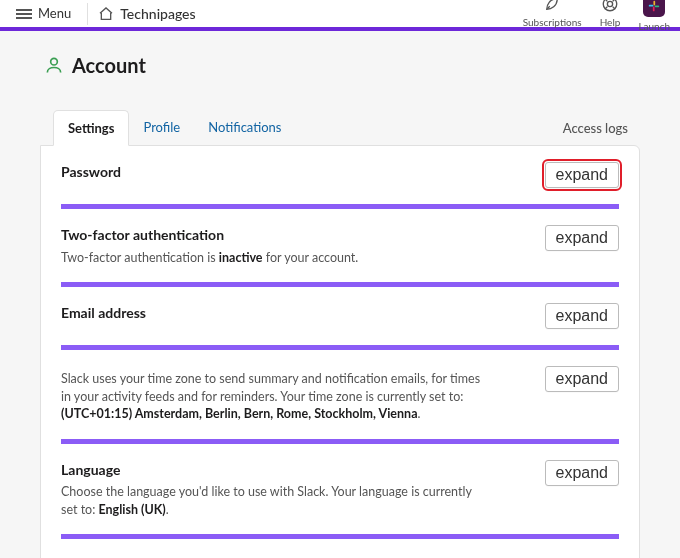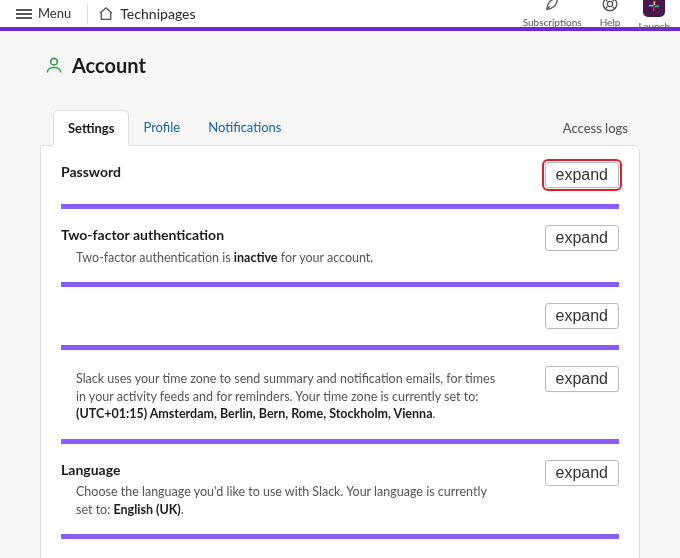--- a/index.html
+++ b/index.html
@@ -42,21 +42,21 @@
   .tabs { display:flex; }
   .tab { padding:8px 14px; font-size:13px; color:#1264a3; cursor:pointer;}
   .tab.active { background:#fff; border:1px solid #e0e0e0; border-bottom-color:#fff; border-radius:5px 5px 0 0; color:#1d1c1d; font-weight:700;}
   .access-logs { font-size:13px; color:#555; font-weight:500;}
 
   .panel { background:#fff; border:1px solid #e0e0e0; border-radius:0 6px 6px 6px; padding:0 20px; margin-top:-1px;}
   .section { padding:16px 0; border-bottom:5px solid #8b5cf6; }
   .section:last-child { border-bottom:none;}
   .section-head { display:flex; align-items:flex-start; justify-content:space-between; gap:12px; }
   .section-head h3 { margin:0 0 4px; font-size:14px; font-weight:700; }
-  .section-body { font-size:12.5px; color:#555; margin-top:4px; max-width:420px;margin-left:15px;}
+  .section-body { font-size:12.5px; color:#555; margin-top:4px; max-width:420px;}
   .section-body b { color:#1d1c1d; }
   .expand-btn { border:1px solid #bbb; background:#fff; border-radius:3px; padding:3px 10px; font-size:16px; color:#333; cursor:pointer; white-space:nowrap; box-shadow: 0 1px 0 rgba(0,0,0,0.02);}
   .expand-btn.highlight { outline:2px solid #e01e2a; outline-offset:1px;}
   .redact { display:inline-block; background:#000; width:130px; height:12px; vertical-align:middle;}
 </style>
 </head>
 <body>
 
 <div class="topbar">
   <div class="topbar-left">
@@ -152,20 +152,21 @@
             <span>Two-factor authentication is </span><b>inactive</b><span> for your account.</span>
           </div>
         </div>
         <button class="expand-btn">expand</button>
       </div>
     </div>
 
     <div class="section">
       <div class="section-head">
         <div style="flex:1">
+          <h3>Email address</h3>
         </div>
         <button class="expand-btn">expand</button>
       </div>
     </div>
 
     <div class="section">
       <div class="section-head">
         <div style="flex:1">
           <div class="section-body">
             <span>Slack uses your time zone to send summary and notification emails, for times in your activity feeds and for reminders. Your time zone is currently set to: </span><b>(UTC+01:15) Amsterdam, Berlin, Bern, Rome, Stockholm, Vienna</b><span>.</span>

